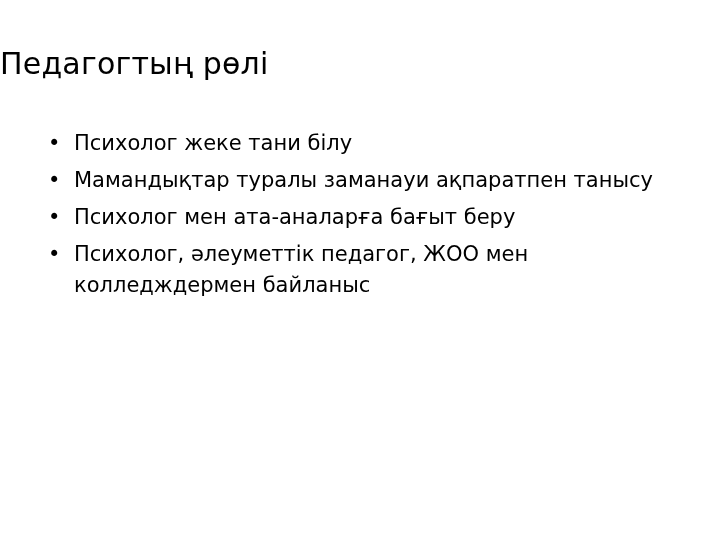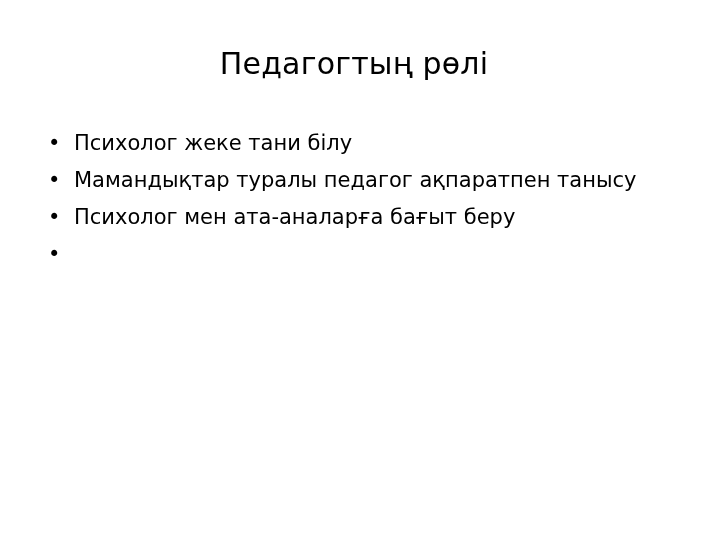--- a/index.html
+++ b/index.html
@@ -18,21 +18,20 @@
     position: relative;
     width: 720px;
     height: 540px;
     box-sizing: border-box;
   }
   .slide-title {
     position: absolute;
     top: 46px;
     left: 0;
     width: 708px;
-    text-align: center;
     font-size: 30px;
     line-height: 36px;
     font-weight: normal;
     letter-spacing: 0.2px;
   }
   .bullet-list {
     position: absolute;
     top: 128px;
     left: 36px;
     width: 650px;
@@ -62,24 +61,25 @@
 
   <div class="slide-title">Педагогтың рөлі</div>
 
   <ul class="bullet-list">
     <li class="bullet-item">
       <span class="dot">•</span>
       <span>Психолог жеке тани білу</span>
     </li>
     <li class="bullet-item">
       <span class="dot">•</span>
-      <span>Мамандықтар туралы педагог ақпаратпен танысу</span>
+      <span>Мамандықтар туралы заманауи ақпаратпен танысу</span>
     </li>
     <li class="bullet-item">
       <span class="dot">•</span>
       <span>Психолог мен ата-аналарға бағыт беру</span>
     </li>
     <li class="bullet-item">
       <span class="dot">•</span>
+      <span>Психолог, әлеуметтік педагог, ЖОО мен колледждермен байланыс</span>
     </li>
   </ul>
 
 </div>
 
 </body></html>

